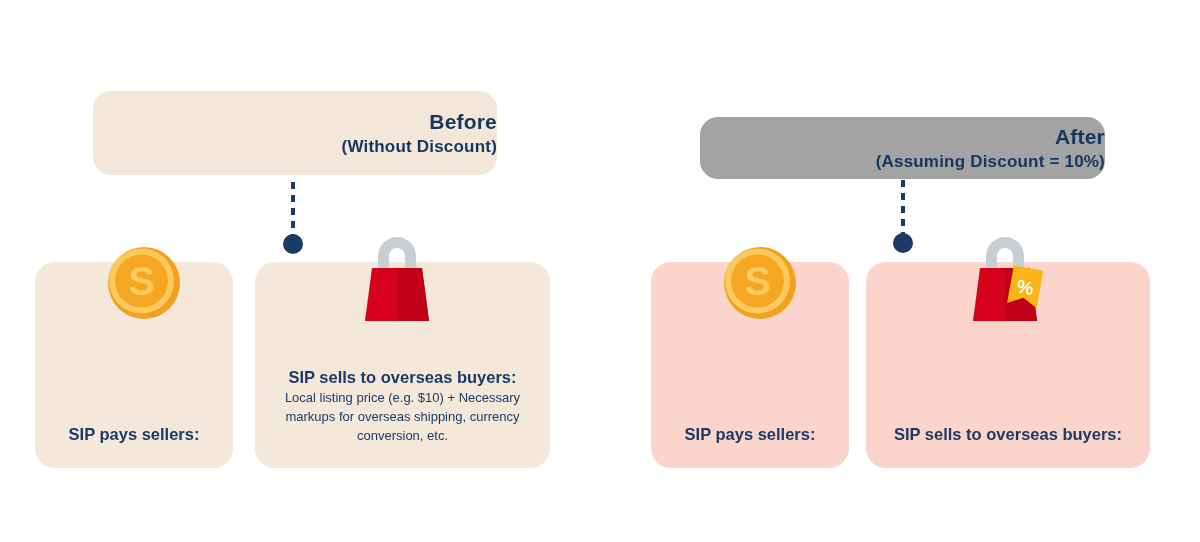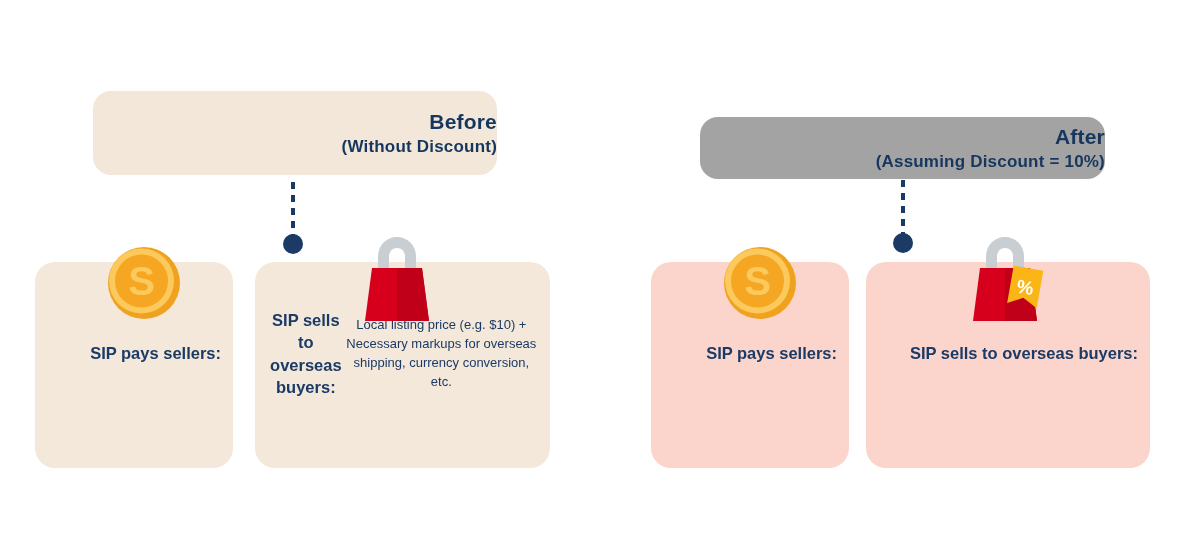--- a/index.html
+++ b/index.html
@@ -41,22 +41,22 @@
     width: 20px; height: 20px; border-radius: 50%;
     background: #1B3B66; margin-top: -1px;
   }
   #connector-before { left: 281px; top: 182px; height: 72px; }
   #connector-after  { left: 891px; top: 180px; height: 73px; }
 
   
   .card {
     position: absolute;
     border-radius: 20px;
-    display: flex; flex-direction: row;
-    align-items: center; justify-content: flex-end;
+    display: flex; flex-direction: column;
+    justify-content: flex-end;
     text-align: center;
     color: #1B3B66;
     padding: 0 12px 22px 12px;
   }
   .card .card-title {
     font-size: 16.5px; font-weight: bold; line-height: 1.35;
     margin-bottom: 1px;
   }
   .card .card-body { font-size: 13px; font-weight: normal; line-height: 1.45; }
 

